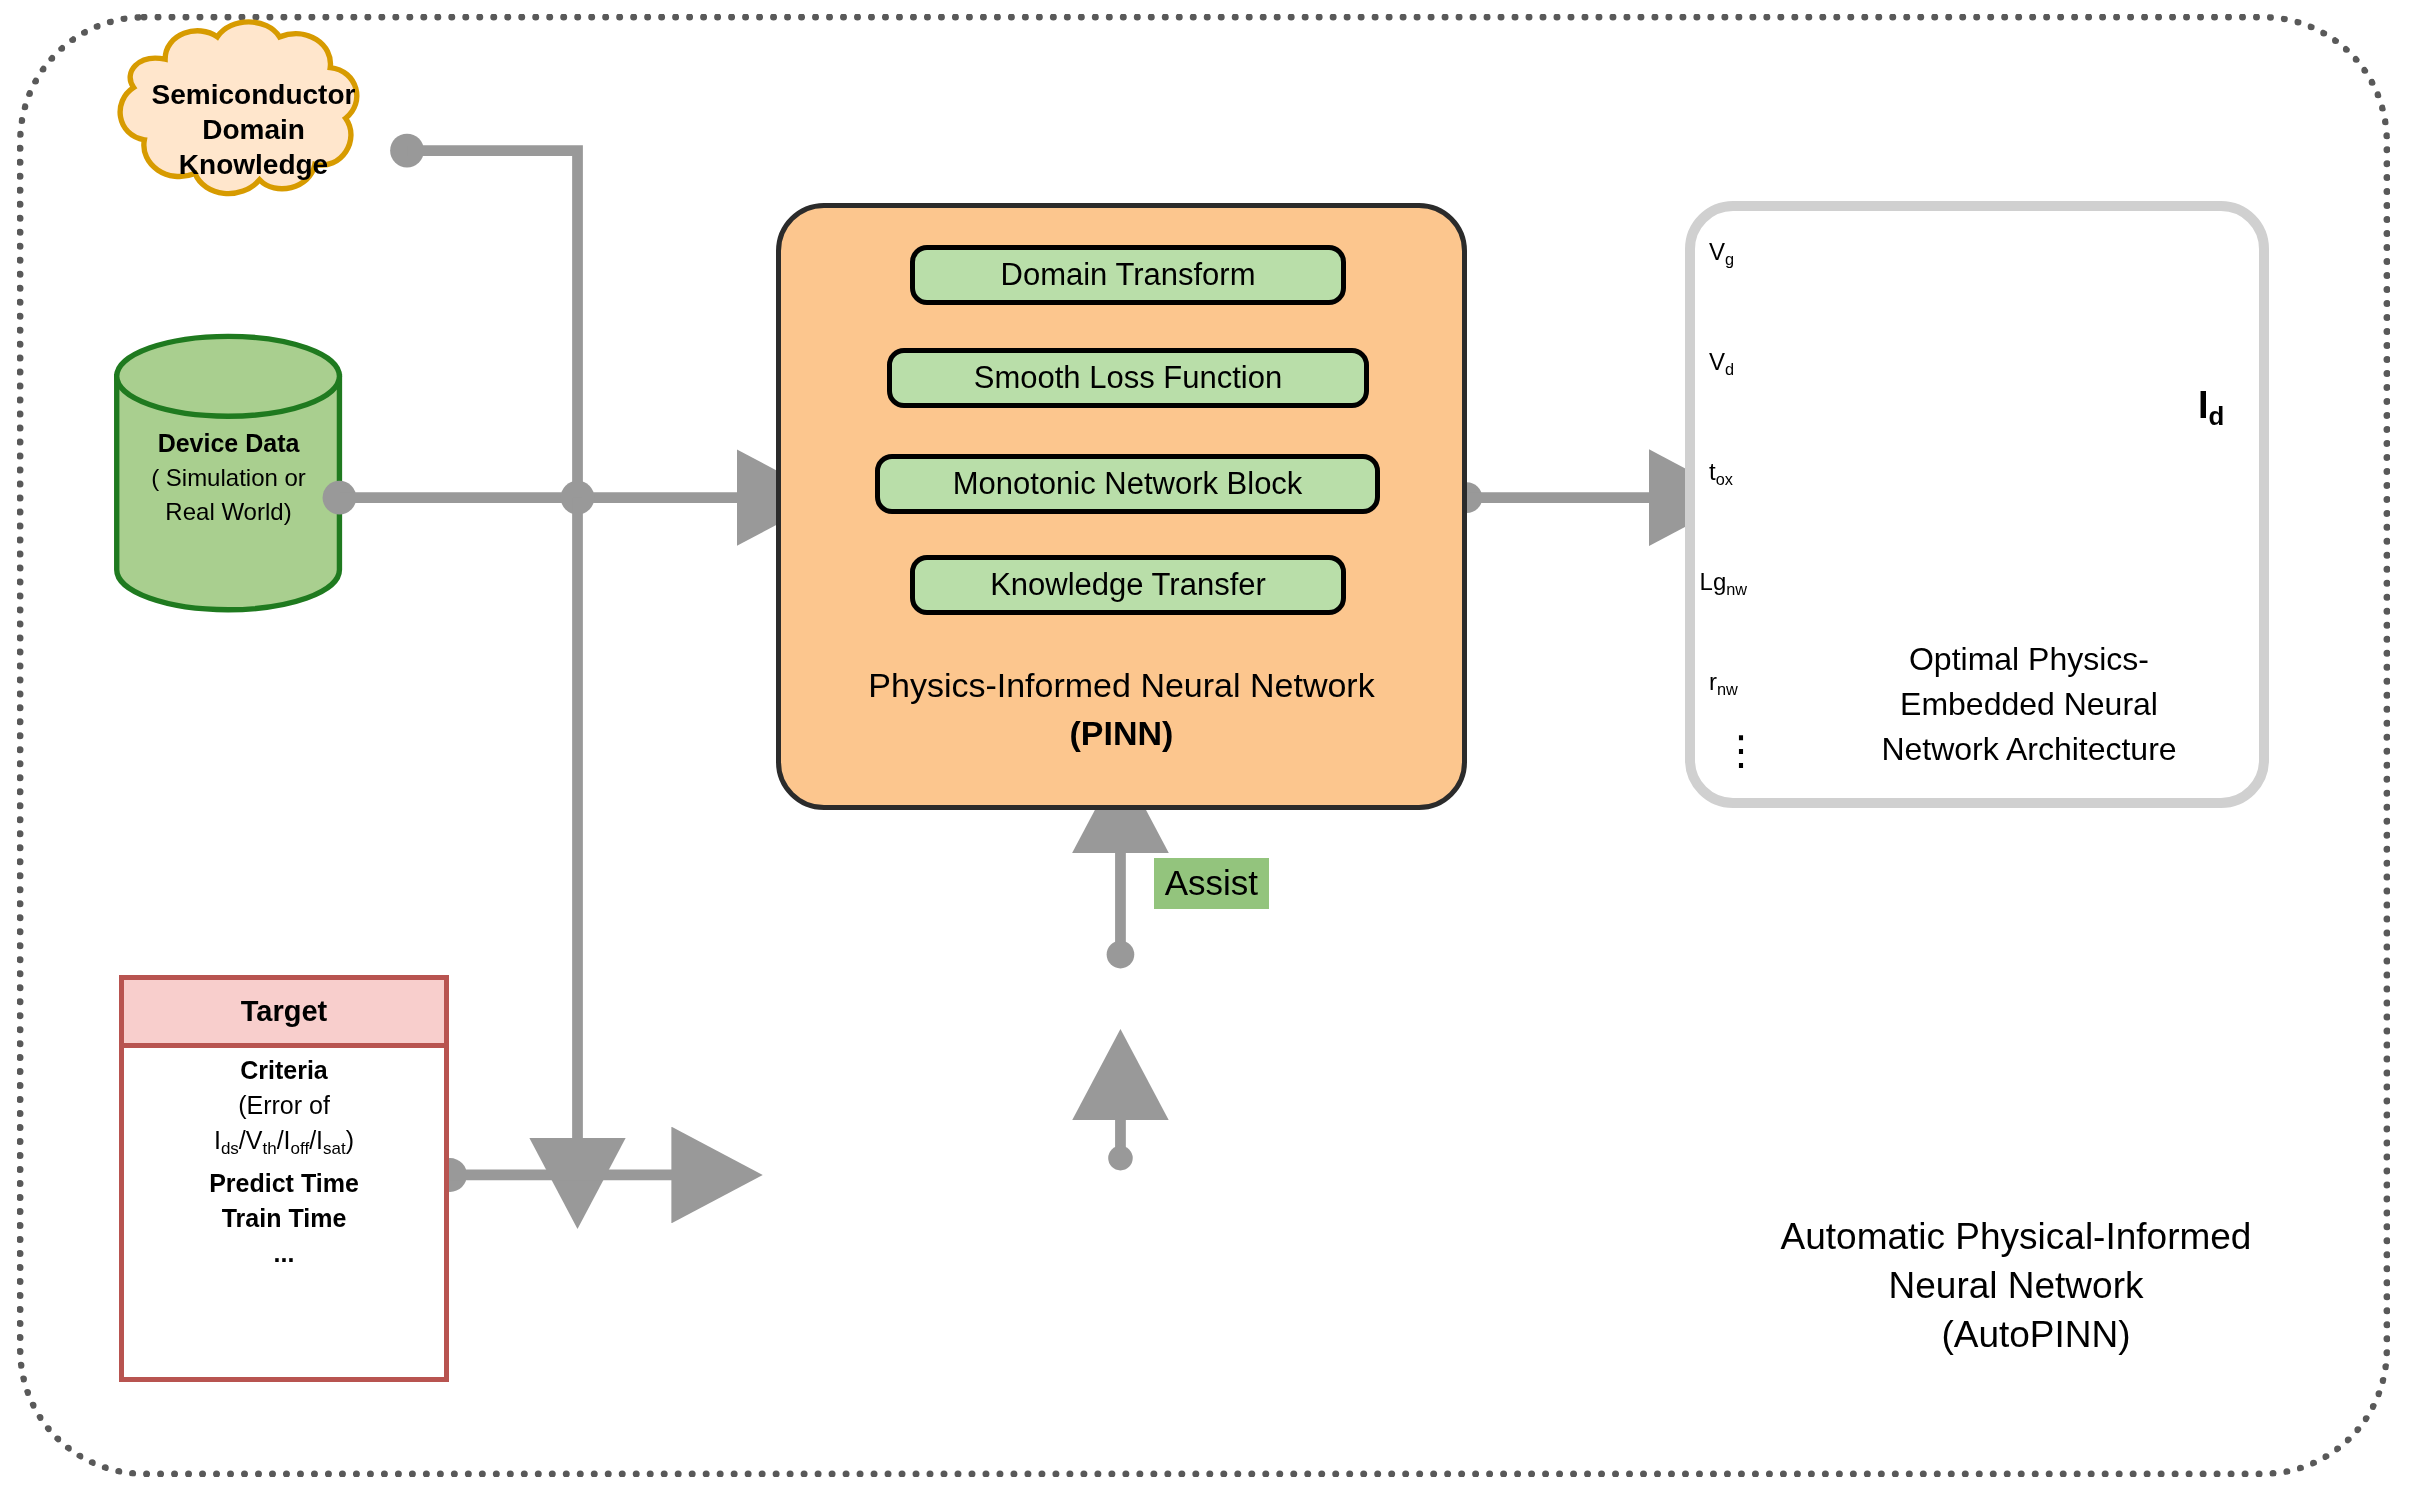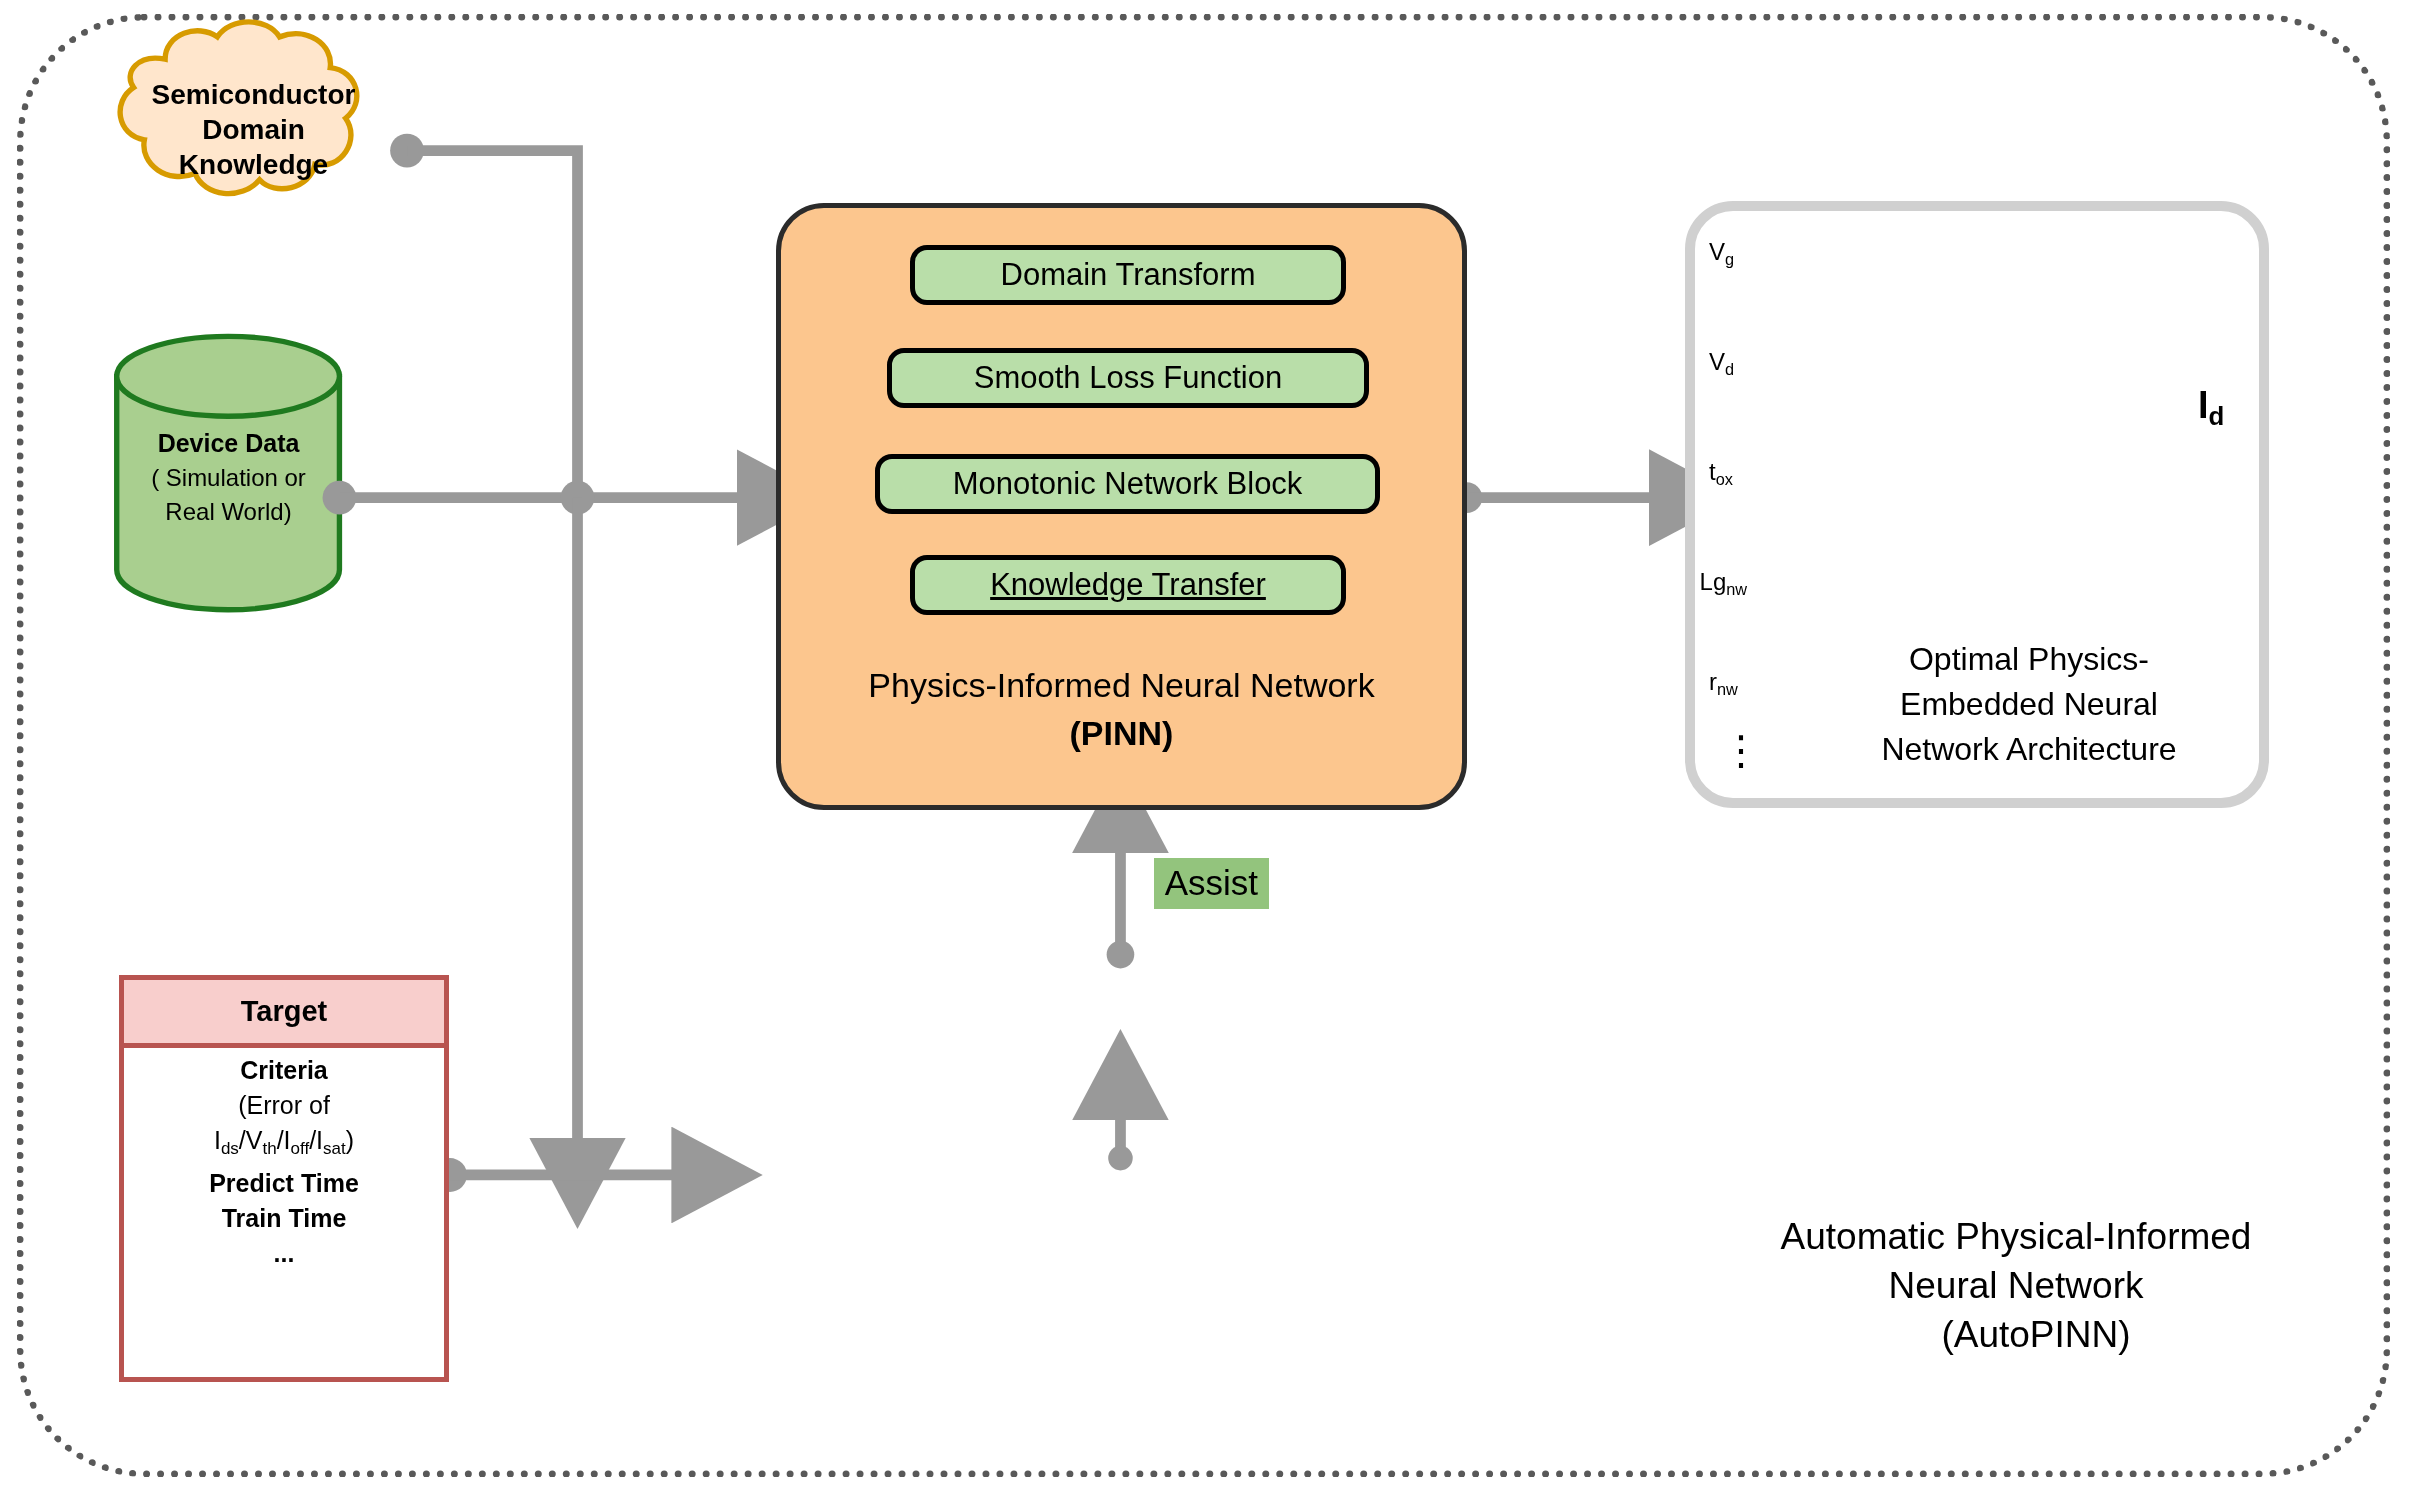--- a/index.html
+++ b/index.html
@@ -57,21 +57,21 @@
     background:#fcc68e;border:5.4px solid #2b2b2b;border-radius:48px;box-sizing:border-box;
   }
   .pinn-chip{
     position:absolute;background:#b9dea9;border:5.4px solid #000;border-radius:17px;
     box-sizing:border-box;display:flex;align-items:center;justify-content:center;
     font-size:31px;white-space:nowrap;
   }
   #chip0{left:129px;top:37px;width:436px;height:60px;}
   #chip1{left:106px;top:140px;width:482px;height:60px;}
   #chip2{left:94px;top:246px;width:505px;height:60px;}
-  #chip3{left:129px;top:347px;width:436px;height:60px;text-decoration:underline;}
+  #chip3{left:129px;top:347px;width:436px;height:60px;}
   #pinn-caption{
     position:absolute;left:0;top:453px;width:100%;text-align:center;
     font-size:34px;line-height:48px;
   }
   #pinn-caption .b{font-weight:bold;}
 
   
   #autonn-box{
     left:710px;top:948px;width:820px;height:467px;
     background:#dce9fa;border:4.6px solid #6c8ebf;border-radius:37px;box-sizing:border-box;

